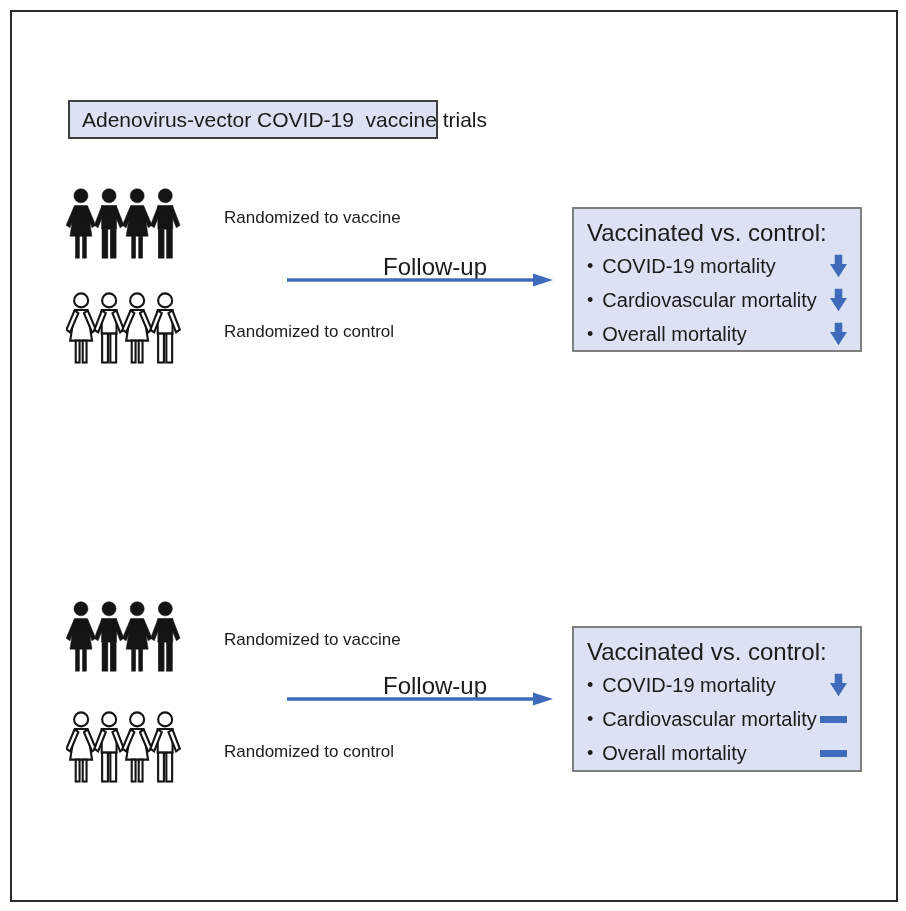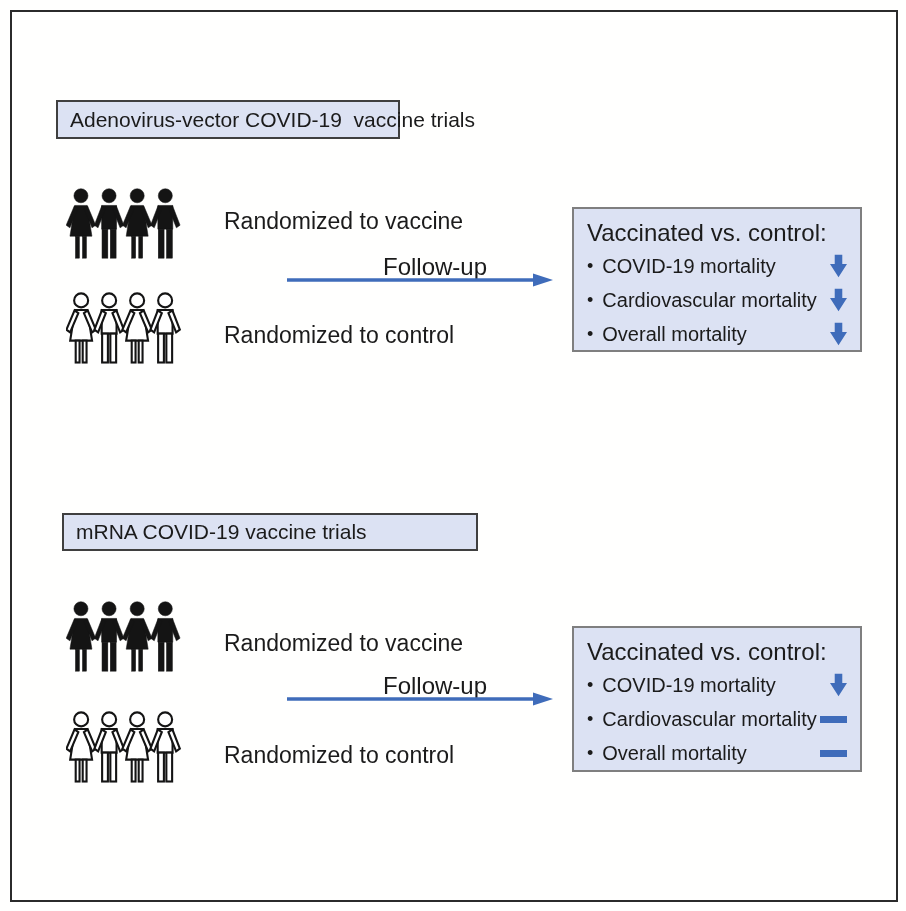--- a/index.html
+++ b/index.html
@@ -34,21 +34,21 @@
     border:2px solid var(--title-border);
     display:flex;align-items:center;
     padding-left:12px;
   }
   .title-box .lbl{
     font-size:21px;
     white-space:pre;
     color:var(--text);
   }
   .rand-label{
-    font-size:23px;
+    font-size:17px;
     color:var(--text);
     white-space:nowrap;
   }
   .followup-label{
     font-size:24px;
     color:var(--text);
     text-align:center;
     width:200px;
   }
   .results-box{
@@ -109,21 +109,21 @@
       <polygon points="7.5,21.5 3.2,24.5 12.6,46.5 16.8,43.5"></polygon>
       <rect x="-6.2" y="56" width="4.4" height="25"></rect>
       <rect x="1.8" y="56" width="4.4" height="25"></rect>
     </g>
   </defs>
 </svg>
 
 <div class="canvas">
   <div class="frame"></div>
 
-  <div class="abs title-box" style="left:56px;top:100px;width:344px;height:39px;">
+  <div class="abs title-box" style="left:68px;top:100px;width:370px;height:39px;">
     <span class="lbl">Adenovirus-vector COVID-19  vaccine trials</span>
   </div>
 
   <svg class="abs people-filled" style="left:66px;top:184px;" width="116" height="78" viewBox="0 0 132 88">
     <use href="#fig-woman" x="17" y="3"></use>
     <use href="#fig-man" x="49" y="3"></use>
     <use href="#fig-woman" x="81" y="3"></use>
     <use href="#fig-man" x="113" y="3"></use>
   </svg>
 
@@ -175,23 +175,20 @@
       <span>Overall mortality</span>
       <span class="effect-icon decrease">
         <svg class="glyph-arrow" width="17" height="24" viewBox="0 0 18 24">
           <polygon points="5,0 13,0 13,10 18,10 9,24 0,10 5,10"></polygon>
         </svg>
 
       </span>
     </div>
   </div>
 
-  <div class="abs title-box" style="left:62px;top:513px;width:416px;height:38px;">
-    <span class="lbl">mRNA COVID-19 vaccine trials</span>
-  </div>
 
   <svg class="abs people-filled" style="left:66px;top:597px;" width="116" height="78" viewBox="0 0 132 88">
     <use href="#fig-woman" x="17" y="3"></use>
     <use href="#fig-man" x="49" y="3"></use>
     <use href="#fig-woman" x="81" y="3"></use>
     <use href="#fig-man" x="113" y="3"></use>
   </svg>
 
   <div class="abs rand-label" style="left:224px;top:630px;">Randomized to vaccine</div>
 

